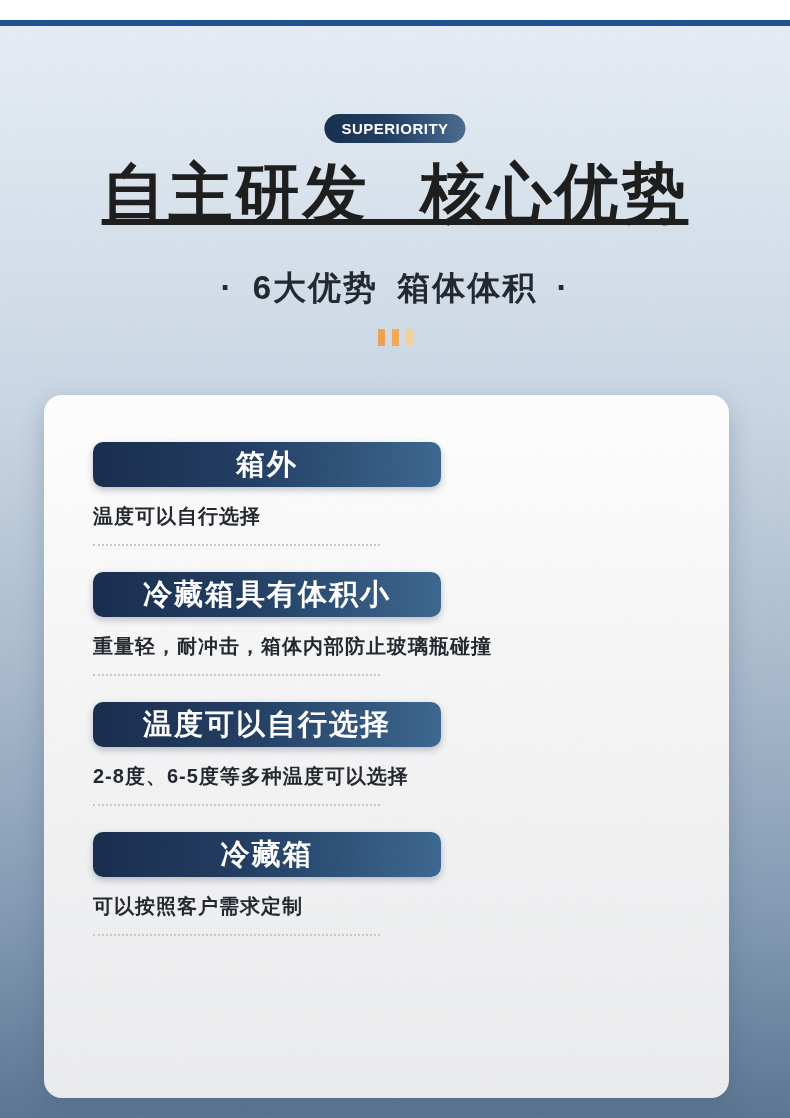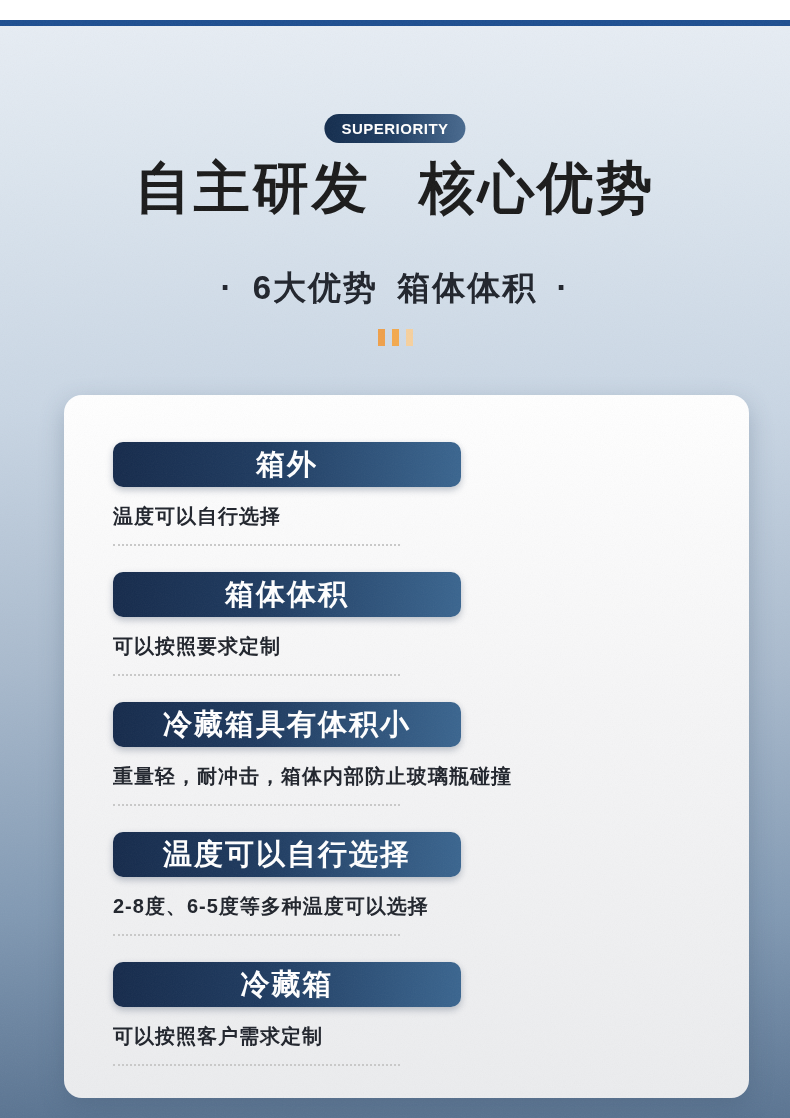--- a/index.html
+++ b/index.html
@@ -38,26 +38,27 @@
     background: linear-gradient(90deg, #132c4d 0%, #1e3c61 45%, #48698e 100%);
     color: #ffffff;
     font-size: 15px; font-weight: 700;
     letter-spacing: 0.5px;
     z-index: 3;
   }
   .title {
     position: absolute; top: 133px; left: 0;
     width: 100%; margin: 0;
     text-align: center;
-    font-size: 56px; font-weight: 900;
+    font-size: 64px; font-weight: 900;
     color: #1a1a1a;
     letter-spacing: 3px;
     word-spacing: 30px;
     line-height: 1.25;
     z-index: 3;
+    text-decoration: underline;
   }
   .subtitle {
     position: absolute; top: 246px; left: 0;
     width: 100%;
     text-align: center;
     font-size: 33px; font-weight: 700;
     color: #20242c;
     letter-spacing: 2px;
     word-spacing: 8px;
     z-index: 3;
@@ -67,21 +68,21 @@
     width: 100%;
     display: flex; justify-content: center; align-items: flex-end;
     gap: 7px;
     z-index: 3;
   }
   .bars i { display: block; width: 7px; height: 17px; }
   .bars i:nth-child(1) { background: #efa04b; }
   .bars i:nth-child(2) { background: #f3a94e; }
   .bars i:nth-child(3) { background: #f6d09e; }
   .card {
-    position: absolute; top: 375px; left: 64px;
+    position: absolute; top: 375px; left: 44px;
     width: 685px; height: 703px;
     box-sizing: border-box;
     padding: 47px 0 0 49px;
     border-radius: 18px;
     background: linear-gradient(180deg, #ffffff 0%, #f5f5f6 45%, #ebecee 100%);
     box-shadow: 0 8px 24px rgba(60, 82, 110, 0.30);
     z-index: 3;
   }
   .section { height: 130px; }
   .banner {
@@ -127,27 +128,20 @@
   <div class="card">
 
     <div class="section">
       <div class="banner">
         <span>箱外</span>
       </div>
       <div class="desc">温度可以自行选择</div>
       <div class="divider"></div>
     </div>
 
-    <div class="section">
-      <div class="banner">
-        <span>箱体体积</span>
-      </div>
-      <div class="desc">可以按照要求定制</div>
-      <div class="divider"></div>
-    </div>
 
     <div class="section">
       <div class="banner">
         <span>冷藏箱具有体积小</span>
       </div>
       <div class="desc">重量轻，耐冲击，箱体内部防止玻璃瓶碰撞</div>
       <div class="divider"></div>
     </div>
 
     <div class="section">

